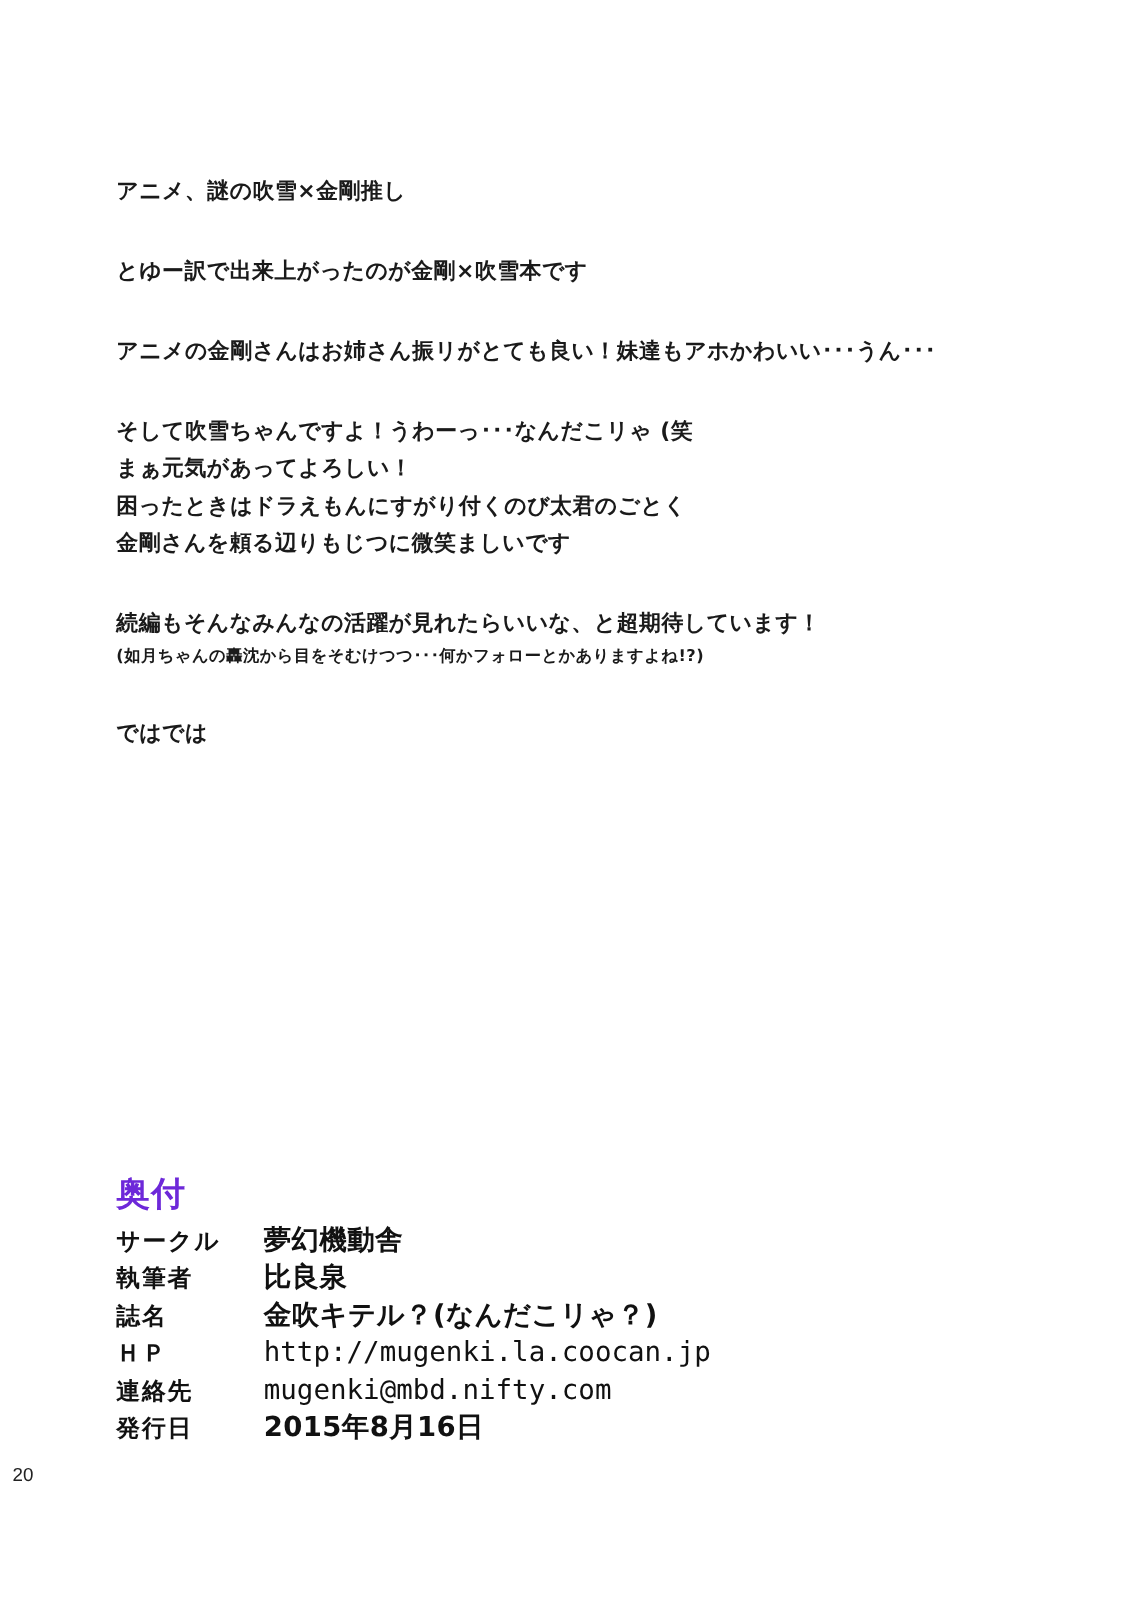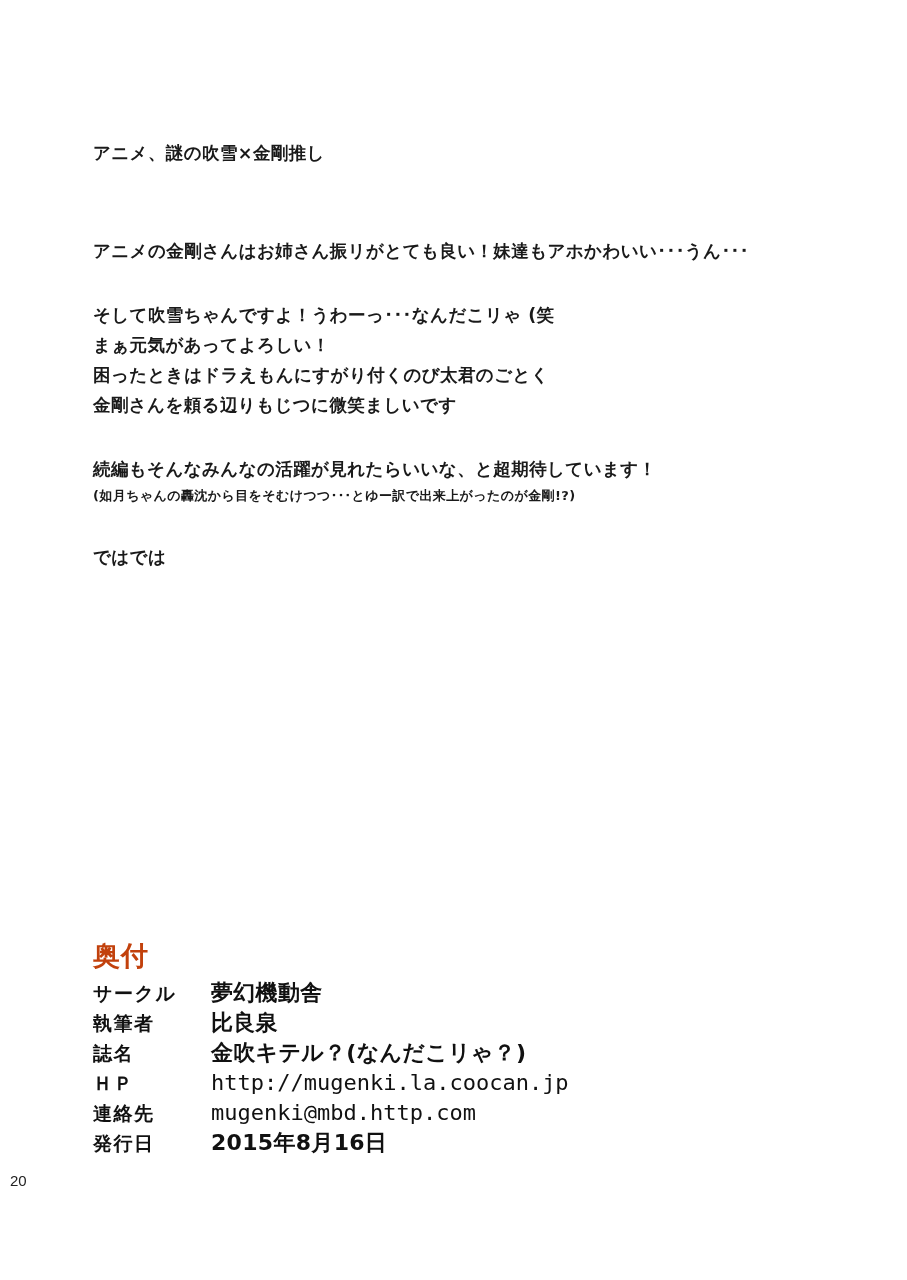--- a/index.html
+++ b/index.html
@@ -64,21 +64,21 @@
     left: 93px;
     top: 938px;
     width: 700px;
   }
 
   .colophon-title {
     font-size: 27px;
     font-weight: 700;
     line-height: 36px;
     letter-spacing: 1px;
-    color: #c2410c;
+    color: #6d28d9;
     margin-bottom: 4px;
   }
 
   .colophon-table {
     border-collapse: collapse;
   }
 
   .colophon-table td {
     padding: 0;
     vertical-align: baseline;
@@ -127,39 +127,40 @@
 <div class="page">
 
   <div class="afterword">
 
     <div class="para">
       <span class="line l-main">アニメ、謎の吹雪×金剛推し</span>
     </div>
     <div class="gap-lg"></div>
 
     <div class="para">
+      <span class="line l-main">とゆー訳で出来上がったのが金剛×吹雪本です</span>
     </div>
     <div class="gap-lg"></div>
 
     <div class="para">
       <span class="line l-main">アニメの金剛さんはお姉さん振リがとても良い！妹達もアホかわいい･･･うん･･･</span>
     </div>
     <div class="gap-lg"></div>
 
     <div class="para">
       <span class="line l-main">そして吹雪ちゃんですよ！うわーっ･･･なんだこリゃ (笑</span>
       <span class="line l-main">まぁ元気があってよろしい！</span>
       <span class="line l-main">困ったときはドラえもんにすがり付くのび太君のごとく</span>
       <span class="line l-main">金剛さんを頼る辺りもじつに微笑ましいです</span>
     </div>
     <div class="gap-lg"></div>
 
     <div class="para">
       <span class="line l-main">続編もそんなみんなの活躍が見れたらいいな、と超期待しています！</span>
-      <span class="line l-small">(如月ちゃんの轟沈から目をそむけつつ･･･とゆー訳で出来上がったのが金剛!?)</span>
+      <span class="line l-small">(如月ちゃんの轟沈から目をそむけつつ･･･何かフォローとかありますよね!?)</span>
     </div>
     <div class="gap-lg"></div>
 
     <div class="para">
       <span class="line l-main">ではでは</span>
     </div>
 
   </div>
 
   <div class="colophon">
@@ -177,21 +178,21 @@
         <tr>
           <td class="c-label">誌名</td>
           <td class="c-value">金吹キテル？(なんだこリゃ？)</td>
         </tr>
         <tr>
           <td class="c-label">ＨＰ</td>
           <td class="c-value mono">http://mugenki.la.coocan.jp</td>
         </tr>
         <tr>
           <td class="c-label">連絡先</td>
-          <td class="c-value mono">mugenki@mbd.http.com</td>
+          <td class="c-value mono">mugenki@mbd.nifty.com</td>
         </tr>
         <tr>
           <td class="c-label">発行日</td>
           <td class="c-value">2015年8月16日</td>
         </tr>
       </tbody>
     </table>
   </div>
 
   <div class="page-number">20</div>

